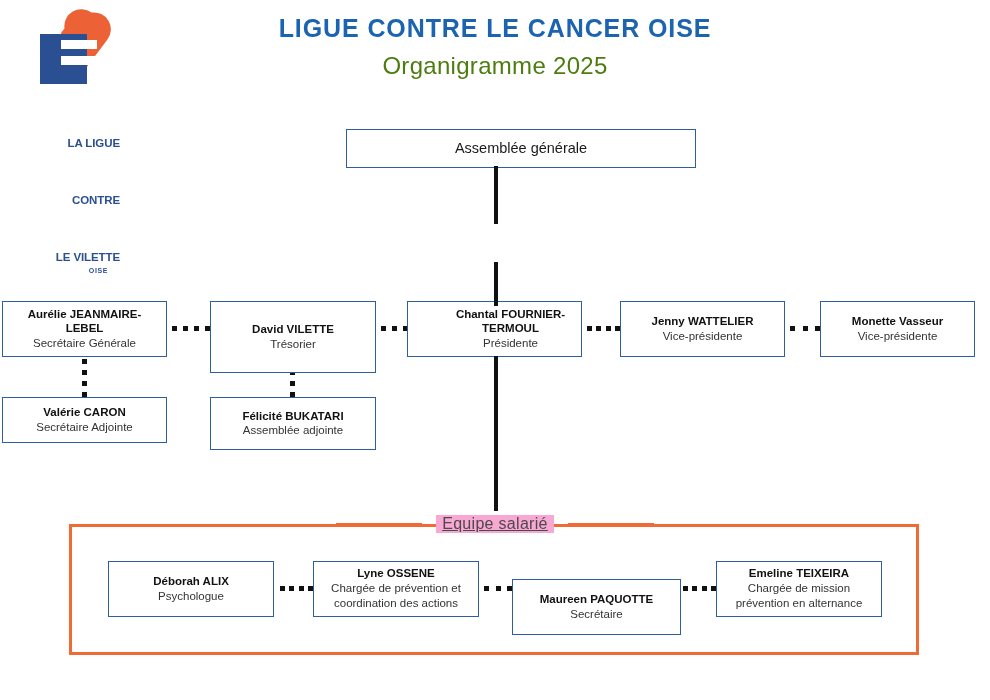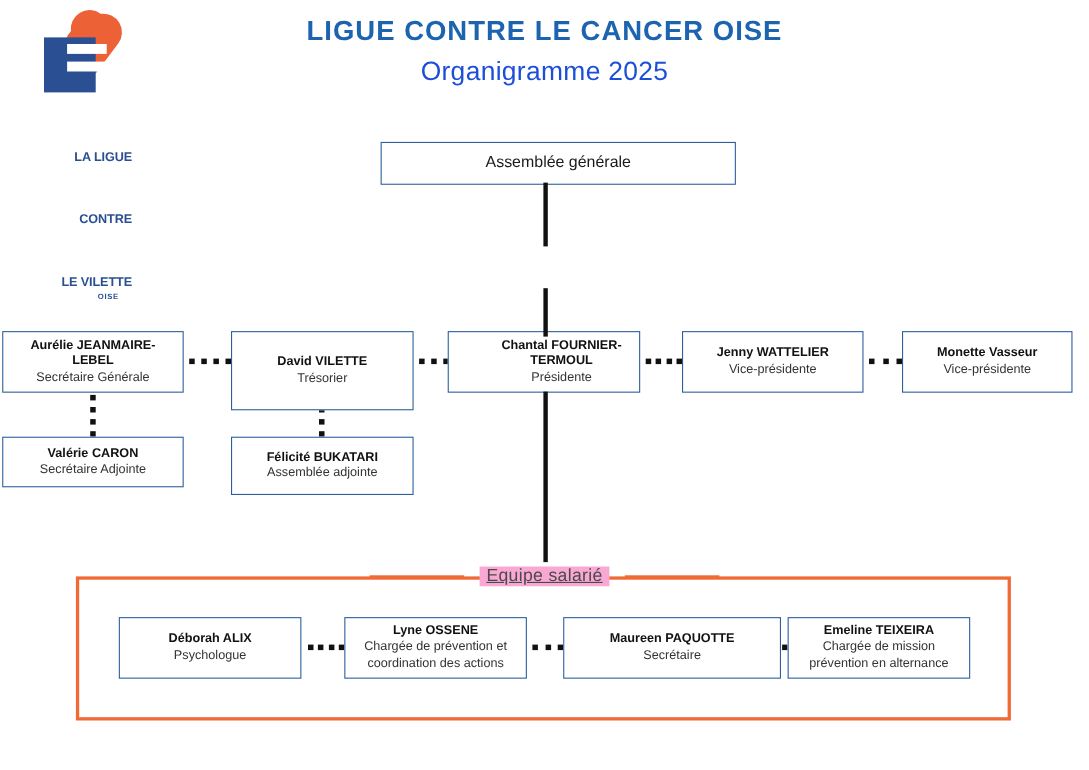--- a/index.html
+++ b/index.html
@@ -70,21 +70,21 @@
     color: #1c63b0;
     letter-spacing: 0.9px;
   }
   .sub-title {
     position: absolute;
     left: 0; top: 52px;
     width: 990px;
     text-align: center;
     font-size: 24px;
     font-weight: normal;
-    color: #1d4ed8;
+    color: #4d7c0f;
     letter-spacing: 0.3px;
   }
 
   
   .node {
     position: absolute;
     box-sizing: border-box;
     border: 1.4px solid #2d5f9e;
     background: #ffffff;
     display: flex;
@@ -201,21 +201,21 @@
       <span class="l1">LA LIGUE</span>
       <span class="l2">CONTRE</span>
       <span class="l3">LE VILETTE</span>
       <span class="oise">OISE</span>
     </div>
   </div>
 
   <div class="main-title">LIGUE CONTRE LE CANCER OISE</div>
   <div class="sub-title">Organigramme 2025</div>
 
-  <div class="node plain" style="left:346px; top:129px; width:323px; height:39px;">
+  <div class="node plain" style="left:346px; top:129px; width:350px; height:39px;">
     <span class="nm">Assemblée générale</span>
   </div>
 
   <div class="vline" style="left:494px; top:166px; height:58px;"></div>
 
 
   <div class="vline" style="left:494px; top:262px; height:44px;"></div>
 
   <div class="node" style="left:2px; top:301px; width:165px; height:56px;">
     <span class="nm">Aurélie JEANMAIRE-LEBEL</span>
@@ -317,21 +317,21 @@
     <span class="nm">Lyne OSSENE</span>
     <span class="rl">Chargée de prévention et coordination des actions</span>
   </div>
 
   <div class="dotrow" style="left:484px; top:586px; width:28px; height:5px;">
     <i></i>
       <i></i>
       <i></i>
   </div>
 
-  <div class="node" style="left:512px; top:561px; width:198px; height:56px;">
+  <div class="node" style="left:512px; top:579px; width:169px; height:56px;">
     <span class="nm">Maureen PAQUOTTE</span>
     <span class="rl">Secrétaire</span>
   </div>
 
   <div class="dotrow" style="left:683px; top:586px; width:33px; height:5px;">
     <i></i>
       <i></i>
       <i></i>
       <i></i>
   </div>

